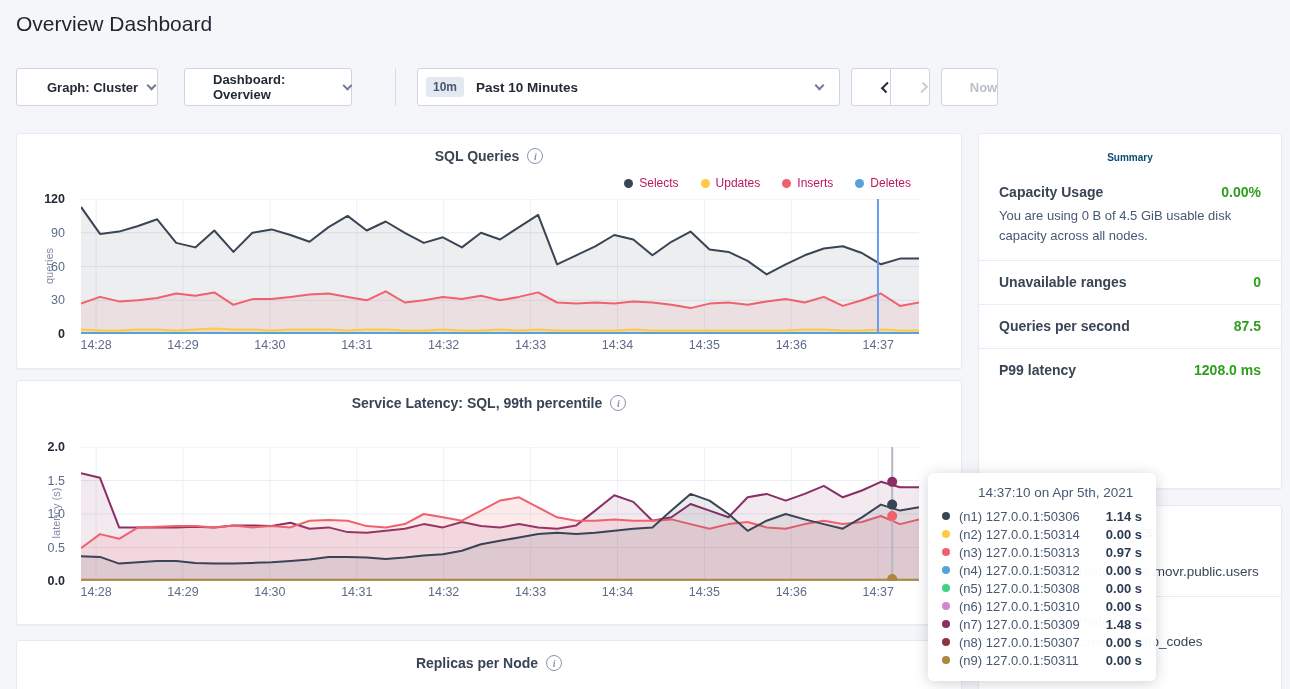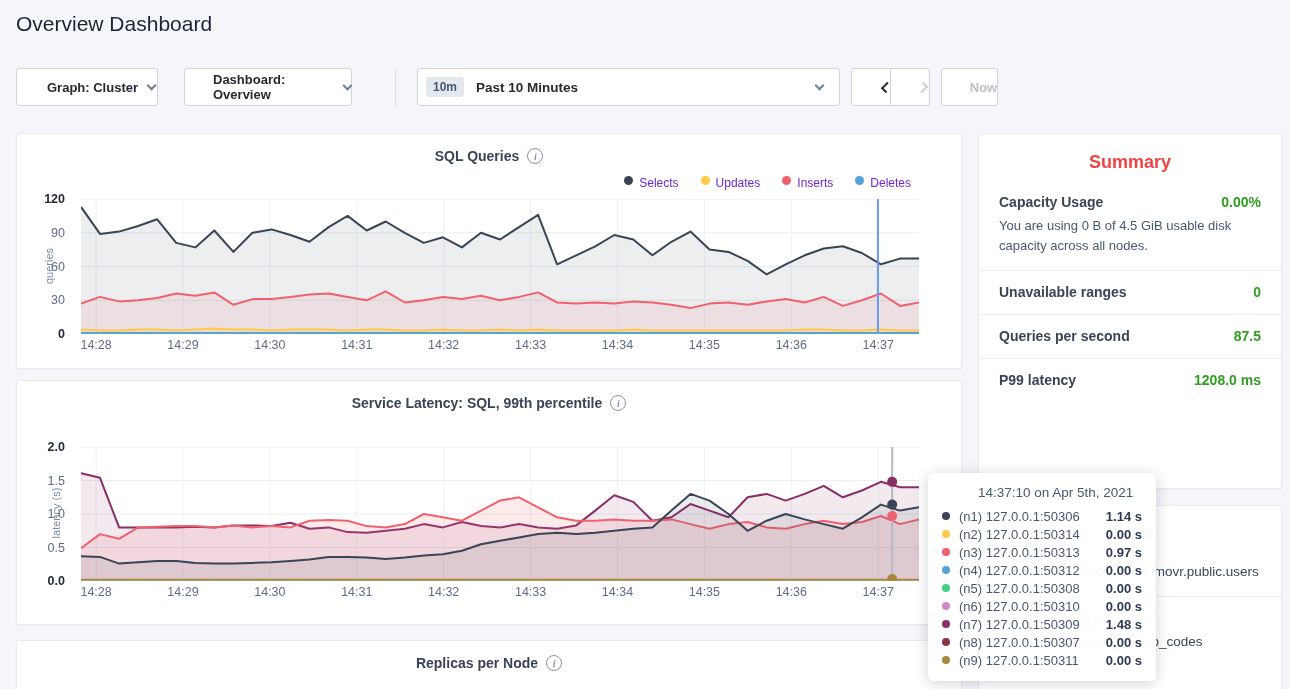--- a/index.html
+++ b/index.html
@@ -32,41 +32,41 @@
   .card-sum   { left:978px; top:133px; width:304px; height:356px; overflow:hidden; }
   .card-ev    { left:978px; top:505px; width:304px; height:320px; overflow:hidden; }
 
   .chart-title-row { display:flex; justify-content:center; gap:8px; margin-top:14px; }
   .chart-title { font-size:14px; font-weight:bold; color:#394455; }
   .info-icon { width:16px; height:16px; border:1px solid #8a93ad; border-radius:50%; color:#8a93ad;
                display:inline-flex; align-items:center; justify-content:center; font-size:10px; cursor:pointer; }
   .info-icon::after { content:"i"; font-family:"Liberation Serif", serif; font-style:italic; font-weight:bold; }
 
   .legend-row { position:absolute; top:42px; right:50px; display:flex; gap:22px; }
-  .legend-item { display:inline-flex; align-items:flex-start; gap:6px; font-size:12px; color:#6d28d9; cursor:pointer; }
+  .legend-item { display:inline-flex; align-items:center; gap:6px; font-size:12px; color:#be185d; cursor:pointer; }
   .legend-item .dot { width:9px; height:9px; border-radius:50%; display:inline-block; }
 
   .plot { position:absolute; left:64px; width:838px; }
   .card-sql .plot { top:65px; height:135px; }
   .card-lat .plot { top:66px; height:134px; }
   .yticks { position:absolute; left:0; width:56px; }
   .card-sql .yticks { top:65px; height:135px; }
   .card-lat .yticks { top:66px; height:134px; }
   .ytick { position:absolute; right:8px; font-size:12.5px; color:#5f6c87; }
   .ytick.strong { font-weight:bold; color:#242a35; }
   .xticks { position:absolute; left:64px; width:838px; height:18px; }
   .card-sql .xticks { top:204px; }
   .card-lat .xticks { top:204px; }
   .xtick { position:absolute; transform:translateX(-50%); font-size:12.5px; color:#5f6c87; }
   .ylabel { position:absolute; left:14px; font-size:11px; color:#7f8aa6; transform:rotate(-90deg); transform-origin:center; white-space:nowrap; }
   .card-sql .ylabel { top:126px; }
   .card-lat .ylabel { top:126px; }
 
   
-  .sum-title { text-align:center; font-size:18px; font-weight:bold; color:#ef4444; padding:18px 0 8px; }
+  .sum-title { text-align:center; font-size:10px; font-weight:bold; color:#0c4a6e; padding:18px 0 8px; }
   .sum-sec { padding:13px 20px 14px; border-bottom:1px solid #e9ecf3; }
   .sum-sec:last-child { border-bottom:none; }
   .sum-row { display:flex; align-items:baseline; }
   .sum-label { font-size:14px; font-weight:bold; color:#394455; }
   .sum-link { font-size:14px; font-weight:bold; color:#2a5bd7; margin-left:10px; cursor:pointer; }
   .sum-value { margin-left:auto; font-size:14px; font-weight:bold; color:#2f9e1c; }
   .sum-desc { font-size:13px; color:#475872; line-height:1.55; margin-top:6px; }
 
   
   .ev-title { text-align:center; font-size:14px; font-weight:bold; color:#242a35; padding:18px 0 8px; }

